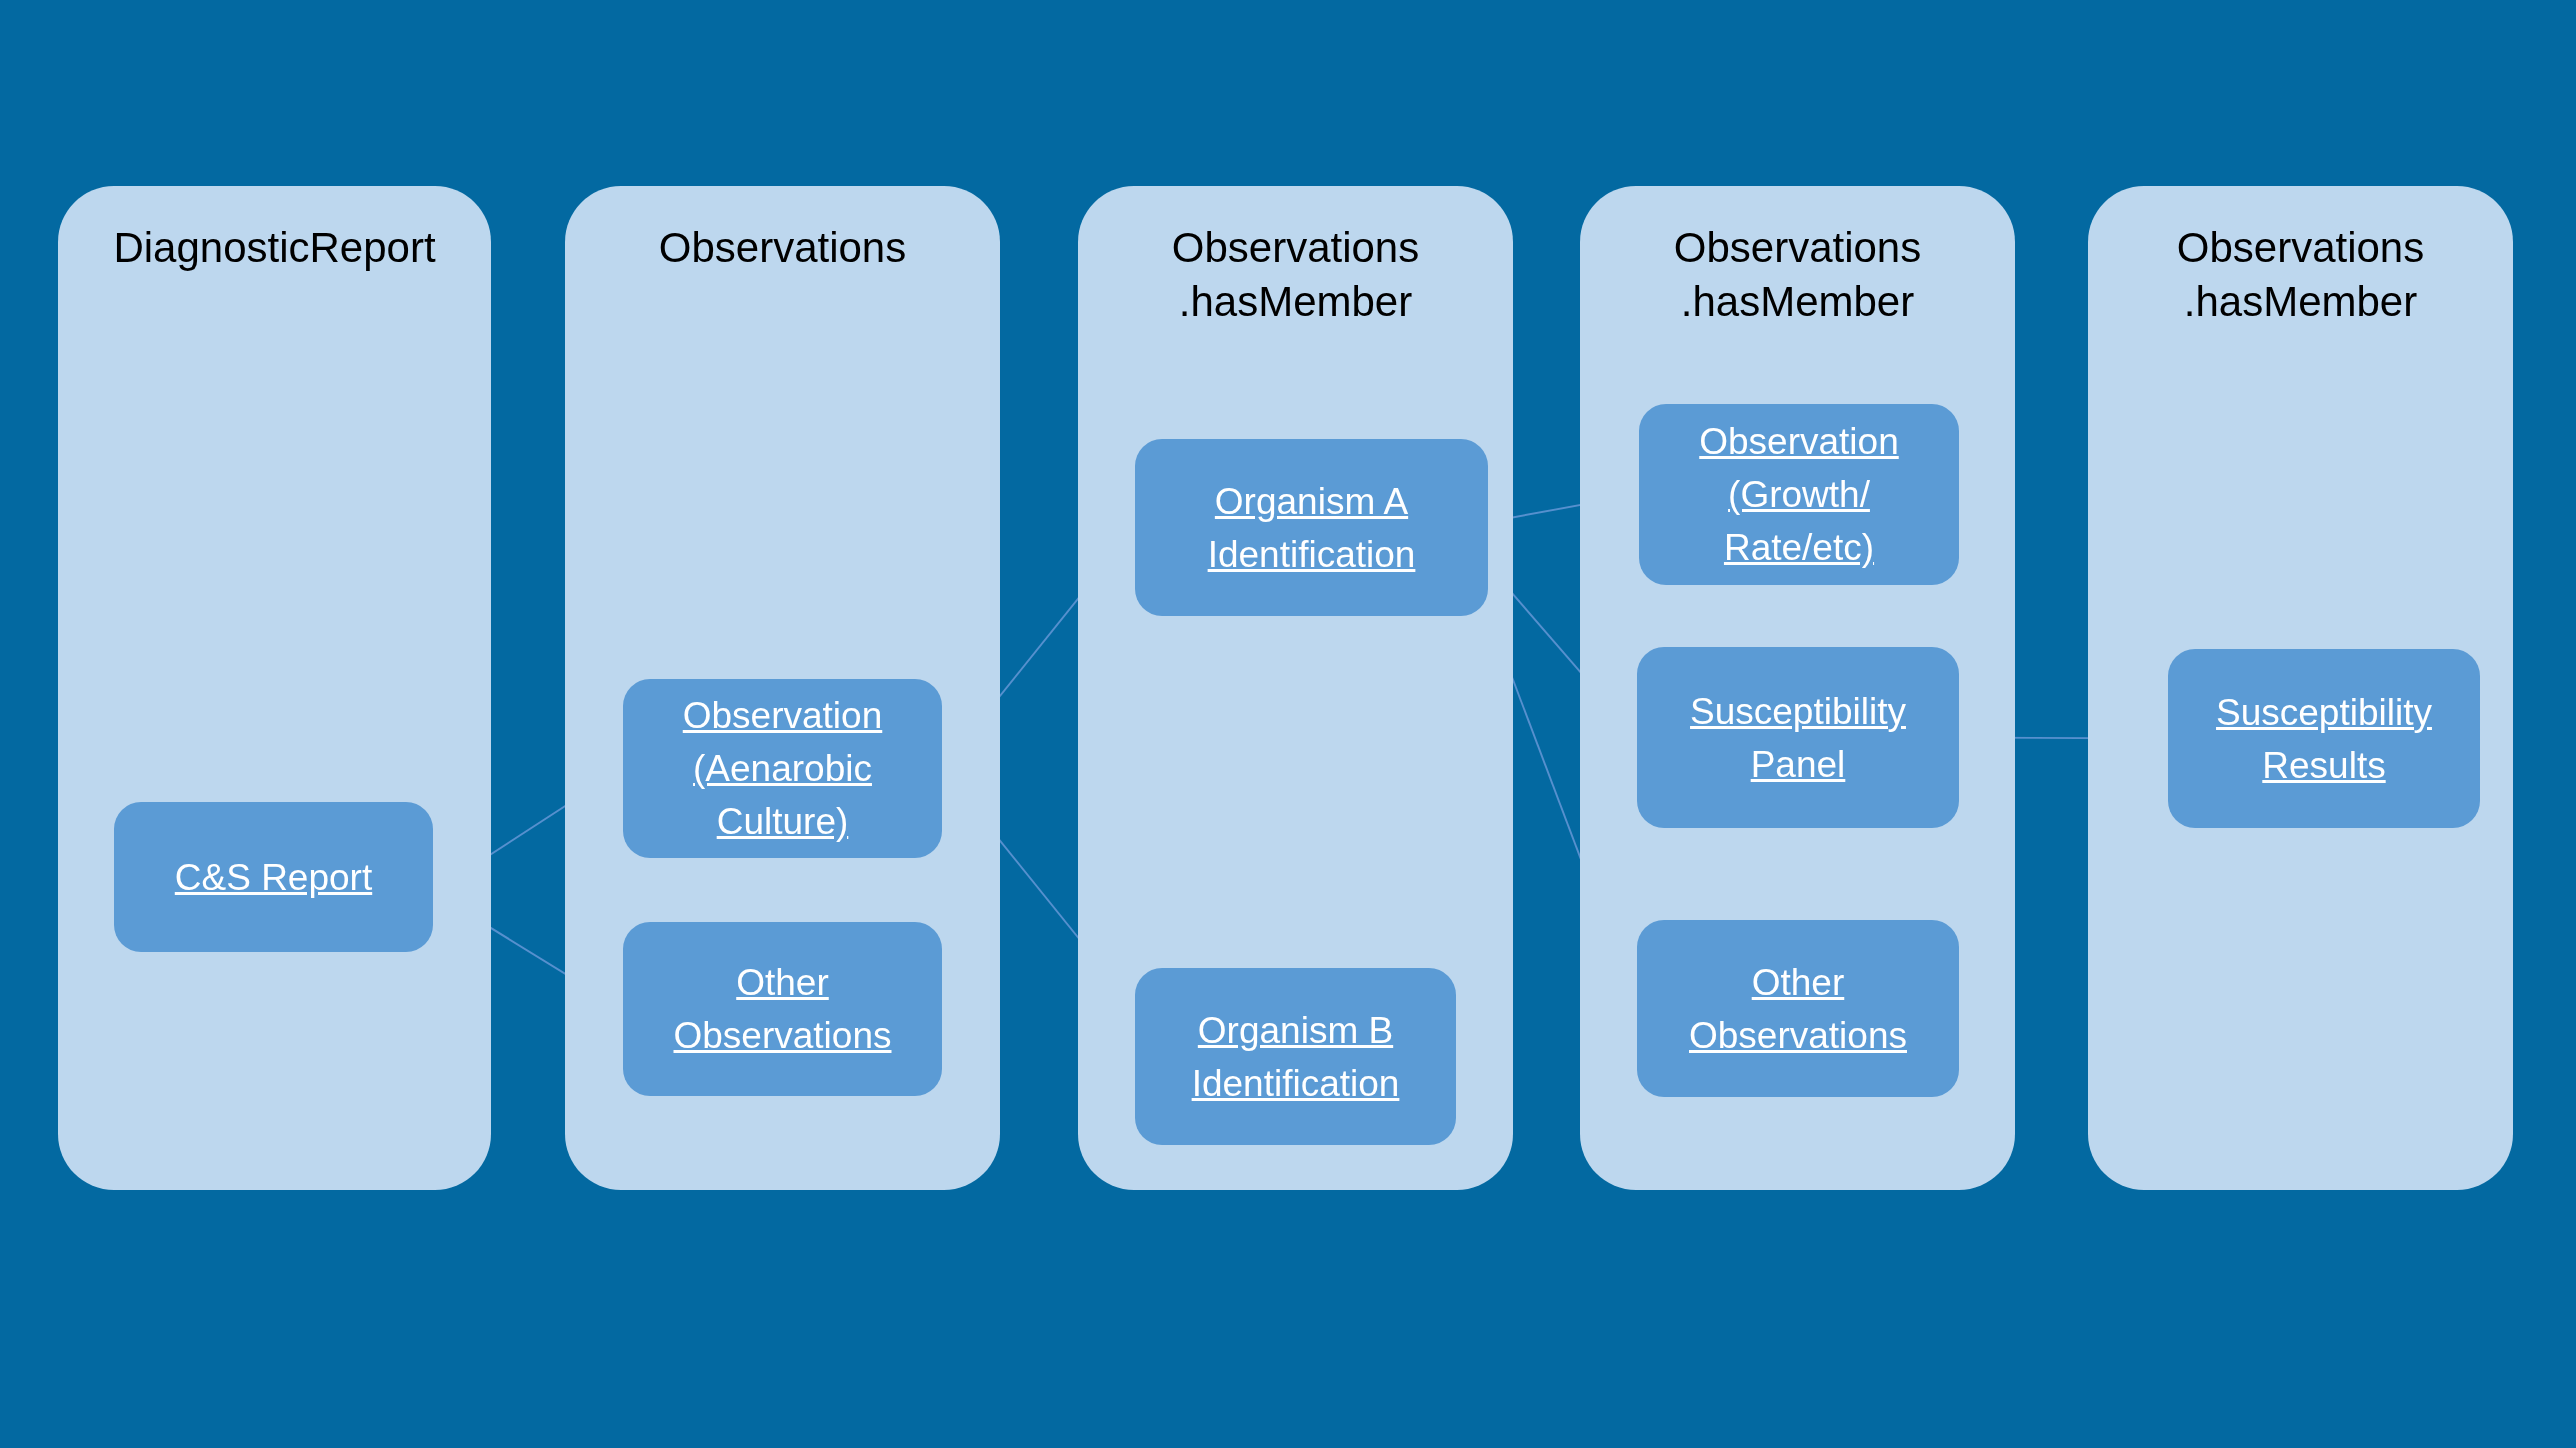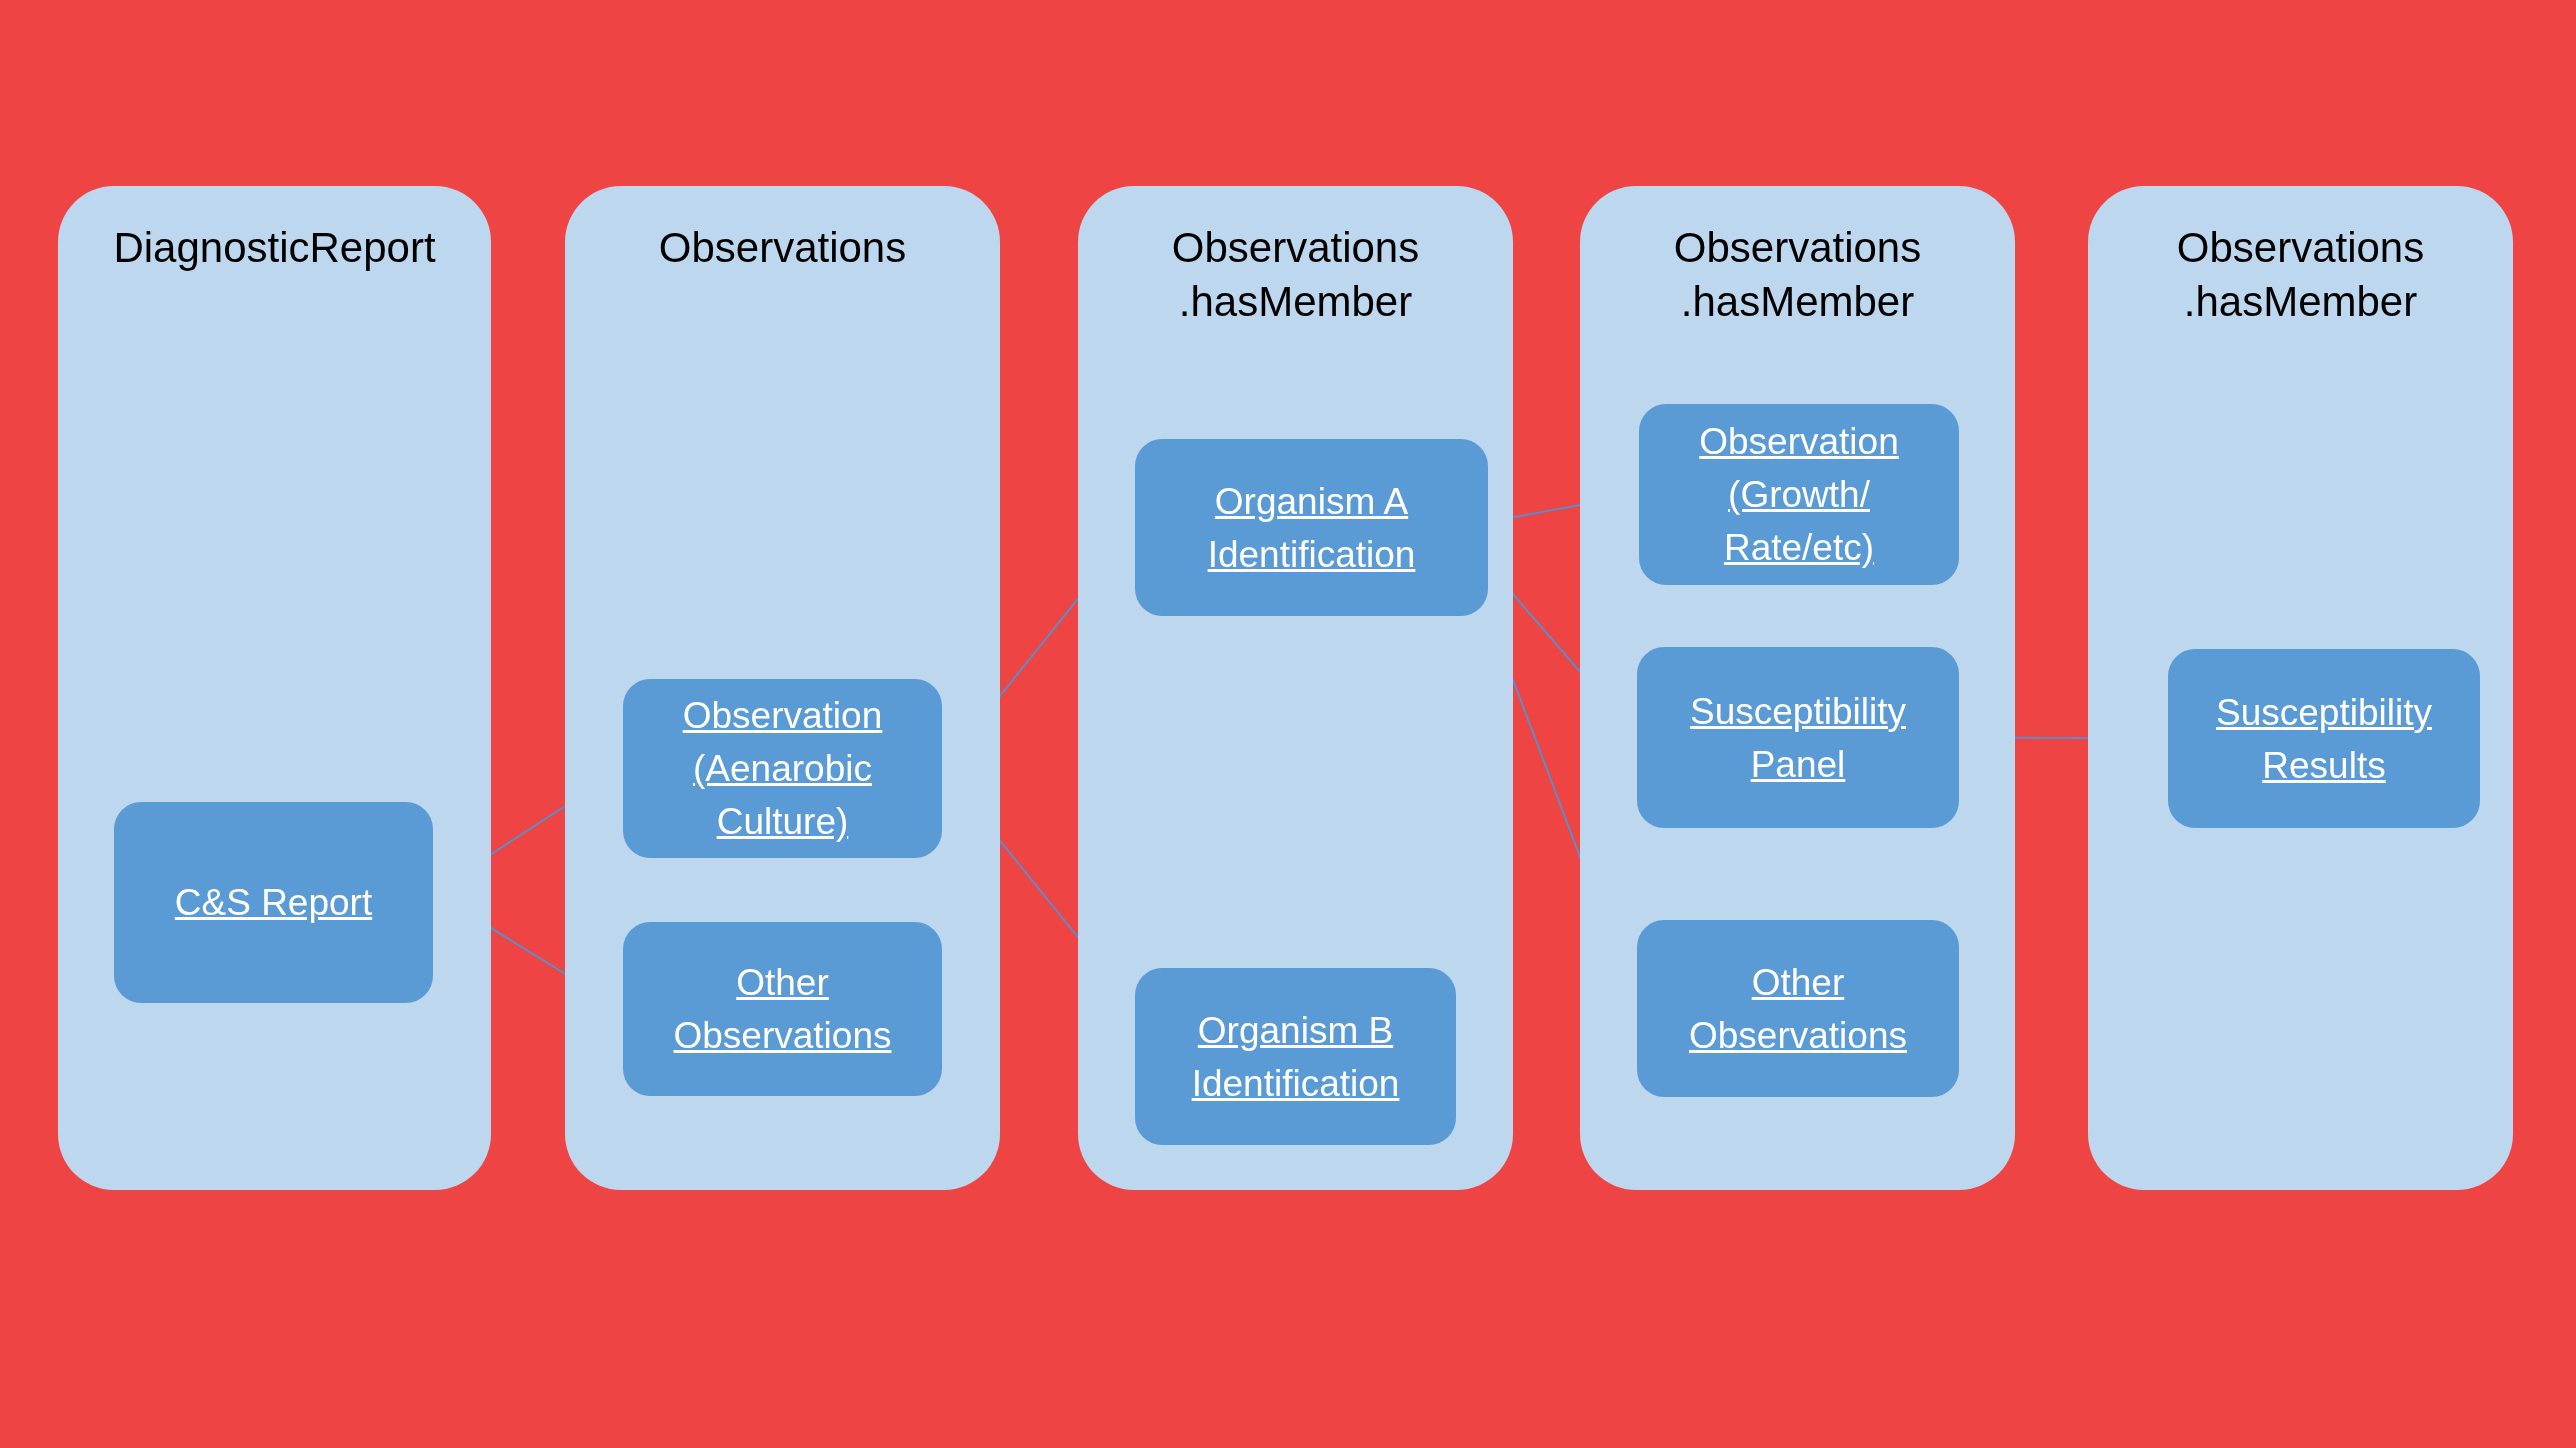--- a/index.html
+++ b/index.html
@@ -1,17 +1,17 @@
 <!DOCTYPE html>
 <html style="--column-fill: #BDD7EE; --box-fill: #5B9BD5; --title-text: #000000; --box-text: #FFFFFF;"><head>
 <meta charset="utf-8">
 <style>
   html,body{margin:0;padding:0;background:#ffffff;}
   body{font-family:"Liberation Sans", sans-serif;}
-  #canvas{position:relative;width:2576px;height:1449px;background:#ef4444;overflow:hidden;}
+  #canvas{position:relative;width:2576px;height:1449px;background:#0369a1;overflow:hidden;}
   #wires{position:absolute;left:0;top:0;width:2576px;height:1449px;pointer-events:none;}
   .column{
     position:absolute;top:186px;height:1004px;
     background:var(--column-fill,#BDD7EE);
     border-radius:56px;
   }
   .column-title{
     position:absolute;top:35px;left:0;right:0;
     text-align:center;
     color:var(--title-text,#000);
@@ -28,21 +28,21 @@
     font-size:37px;line-height:53px;
     white-space:pre-line;
     z-index:2;
     text-decoration:underline;
   }
   .col-1{left:58px;width:433px;}
   .col-2{left:565px;width:435px;}
   .col-3{left:1078px;width:435px;}
   .col-4{left:1580px;width:435px;}
   .col-5{left:2088px;width:425px;}
-  .node-cs-report{left:114px;top:802px;width:319px;height:201px;}
+  .node-cs-report{left:114px;top:802px;width:319px;height:150px;}
   .node-obs-aenarobic{left:623px;top:679px;width:319px;height:179px;}
   .node-other-obs-1{left:623px;top:922px;width:319px;height:174px;}
   .node-organism-a{left:1135px;top:439px;width:353px;height:177px;}
   .node-organism-b{left:1135px;top:968px;width:321px;height:177px;}
   .node-obs-growth{left:1639px;top:404px;width:320px;height:181px;}
   .node-susc-panel{left:1637px;top:647px;width:322px;height:181px;}
   .node-other-obs-2{left:1637px;top:920px;width:322px;height:177px;}
   .node-susc-results{left:2168px;top:649px;width:312px;height:179px;}
 </style>
 </head>

